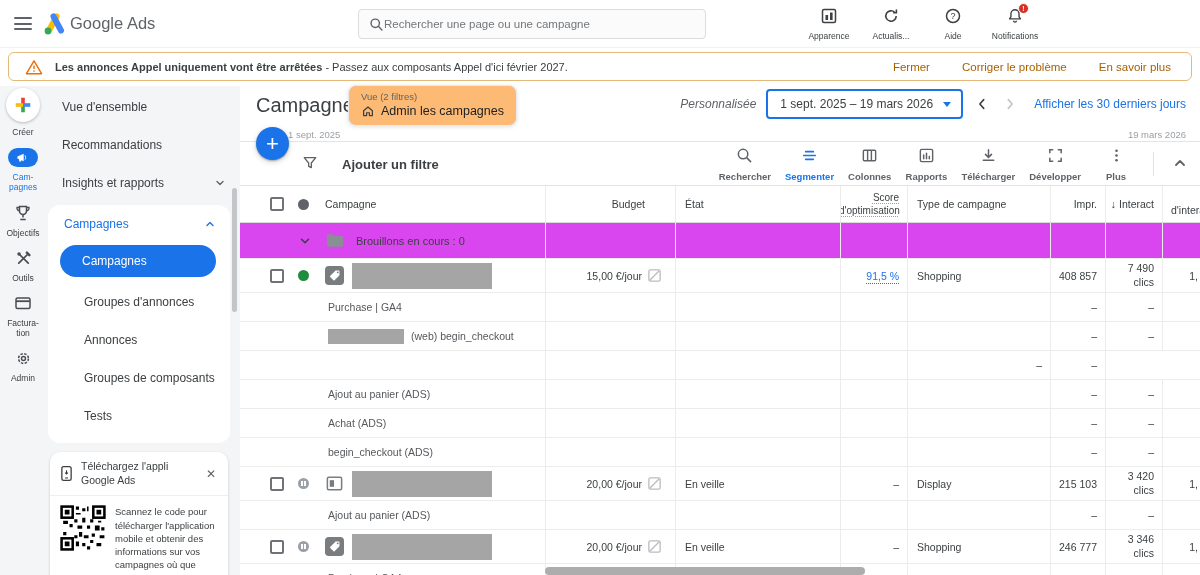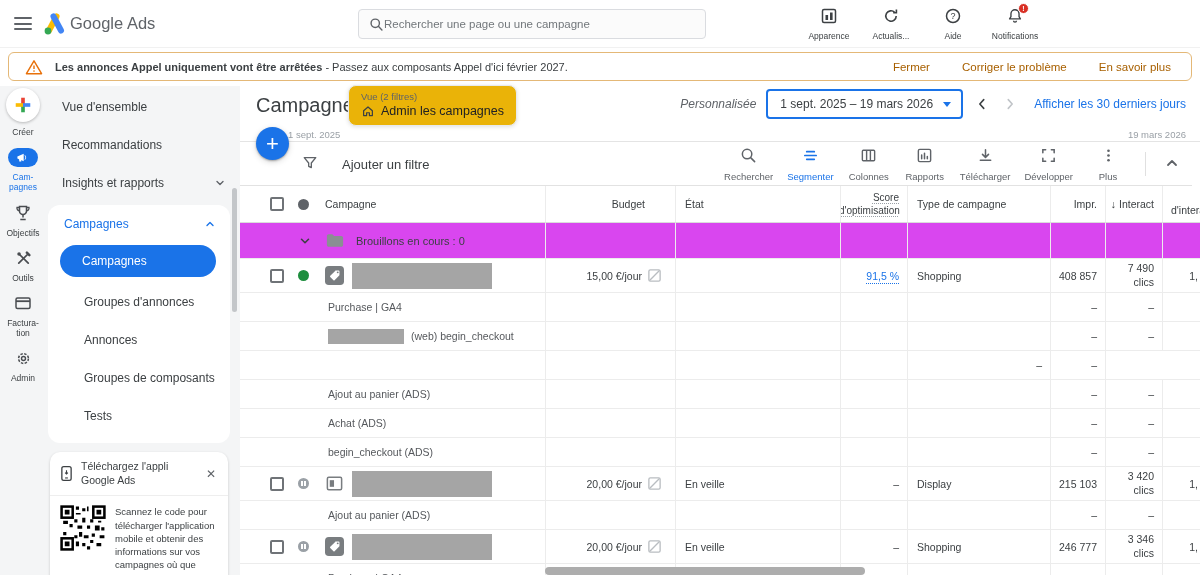--- a/index.html
+++ b/index.html
@@ -72,21 +72,21 @@
     border-bottom:1px solid #eee; }
   .ptitle { flex:1; font-size:10.5px; line-height:1.3; color:#3c4043; }
   .pclose { font-size:12px; color:#5f6368; cursor:pointer; padding:0 2px; }
   .promo-body { display:flex; gap:9px; padding:9px 10px; }
   .ptext { font-size:9.5px; line-height:1.4; color:#3c4043; }
 
   
   .main { position:absolute; left:240px; top:48px; right:0; bottom:0; background:#fff;
     overflow:hidden; }
   .page-title { position:absolute; left:16px; top:46px; font-size:20px; color:#3c4043; }
-  .view-chip { position:absolute; left:108px; top:37px; background:#eab308;
+  .view-chip { position:absolute; left:108px; top:37px; background:#fdba74;
     border:1px solid #e8eaed; border-radius:8px; box-shadow:0 1px 4px rgba(0,0,0,.12);
     padding:5px 12px 7px; z-index:3; cursor:pointer; }
   .vc-top { font-size:9.5px; color:#5f6368; margin-bottom:2px; }
   .vc-main { display:flex; align-items:center; gap:6px; font-size:12.5px; font-weight:500;
     color:#202124; }
   .date-controls { position:absolute; right:14px; top:41px; display:flex; align-items:center;
     gap:10px; z-index:3; }
   .dc-mode { font-size:12px; color:#5f6368;font-style:italic; }
   .date-box { height:30px; border:2px solid #1a73e8; border-radius:4px; display:flex;
     align-items:center; padding:0 10px 0 12px; gap:10px; font-size:12px; font-weight:500;
@@ -98,22 +98,22 @@
   .dc-link { font-size:12px; font-weight:500; color:#1a73e8; cursor:pointer; margin-left:5px; }
   .fab { position:absolute; left:16px; top:79px; width:33px; height:33px; border-radius:50%;
     background:#1a73e8; color:#fff; font-size:22px; font-weight:400; display:flex;
     align-items:center; justify-content:center; z-index:4; cursor:pointer;
     box-shadow:0 1px 2px rgba(0,0,0,.3), 0 2px 6px rgba(0,0,0,.15); }
   .timeline { position:absolute; left:0; right:0; top:78px; height:16px;
     border-bottom:1px solid #e4e4e4; font-size:9.5px; color:#9aa0a6; }
   .tl-start { position:absolute; left:48px; top:3px; }
   .tl-end { position:absolute; right:14px; top:3px; }
 
-  .toolbar { position:absolute; top:94px; left:0; right:8px; height:44px;
-    border-bottom:1px solid #e2e2e2; }
+  .toolbar { position:absolute; top:94px; left:0; right:0; height:44px;
+    border-bottom:1px solid #e2e2e2;font-weight:bold; }
   .filter-funnel { position:absolute; left:62px; top:13px; display:flex; }
   .filter-label { position:absolute; left:102px; top:15px; font-size:13px; color:#3c4043;
     cursor:pointer; }
   .tb-actions { position:absolute; right:56px; top:4px; height:36px; display:flex; }
   .tb-btn { padding:0 7px; min-width:56px; display:flex; flex-direction:column;
     align-items:center; justify-content:center; gap:3px; color:#5f6368; cursor:pointer; }
   .tb-btn.active { color:#1a73e8; }
   .tblabel { font-size:9.5px; white-space:nowrap; }
   .tb-divider { position:absolute; right:46px; top:10px; width:1px; height:24px;
     background:#e0e0e0; }

